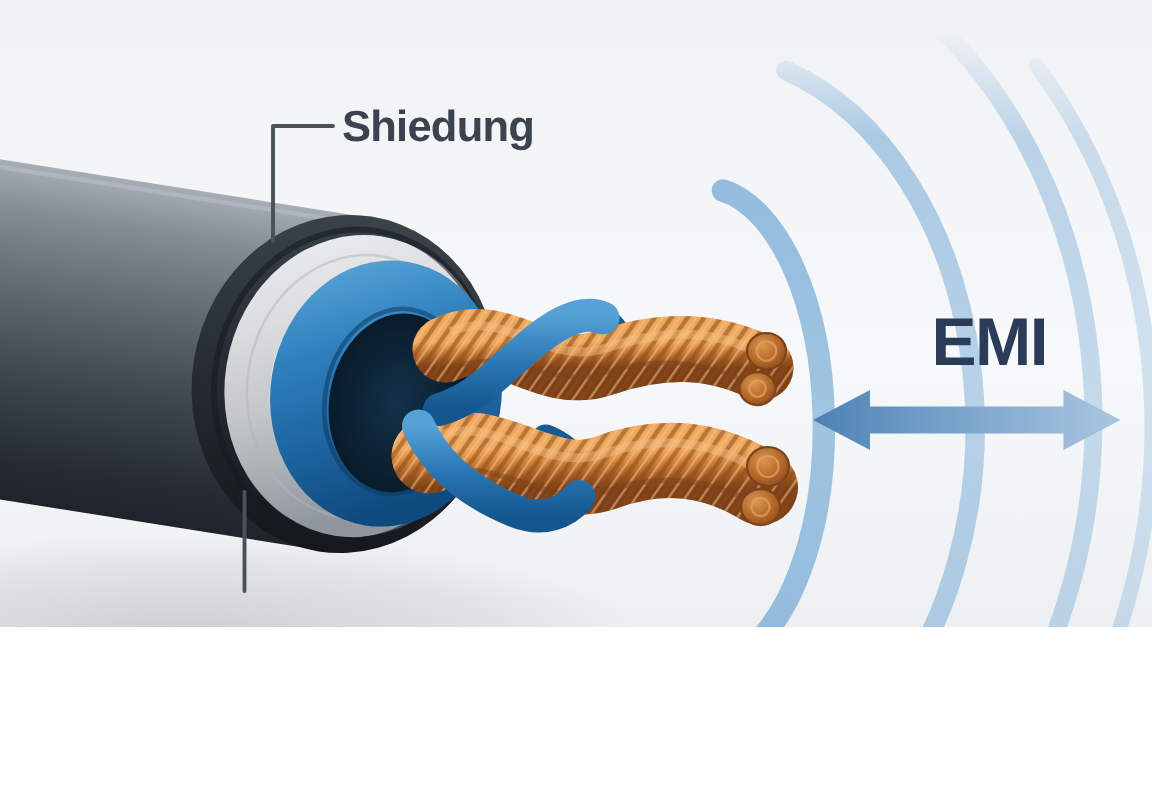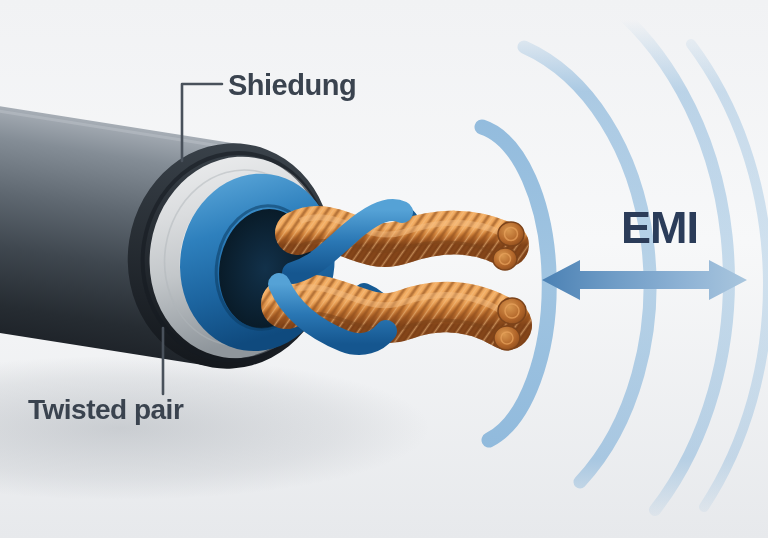--- a/index.html
+++ b/index.html
@@ -1,18 +1,18 @@
 <!DOCTYPE html>
 <html style="--label_text: #3a434f; --emi_text: #2b3c59; --leader_line: #49515b; --jacket_gray: #4a525b; --shield_silver: #d4d6d8; --insulation_blue: #2d7cba; --copper: #c8813d; --wave_blue: #8cb6d8; --arrow_blue_dark: #4b81b4; --arrow_blue_light: #a9c6de; --background: #f0f1f3;"><head>
 <meta charset="utf-8">
 <style>
   html,body{margin:0;padding:0;background:#ffffff;}
   .stage{
     position:relative;
-    width:768px;height:538px;
+    width:768px;height:418px;
     overflow:hidden;
     font-family:"Liberation Sans", sans-serif;
   }
   .stage svg{position:absolute;inset:0;display:block;}
   .label{
     position:absolute;
     font-weight:700;
     color:var(--label_text,#3a434f);
     line-height:1;
     white-space:nowrap;
@@ -161,16 +161,15 @@
     <g fill="none" stroke="url(#blueWireGrad)" stroke-linecap="round">
       <path d="M 293 273 C 317 266, 330 250, 350 233 C 366 219, 386 205, 402 212" stroke-width="22"></path>
       <path d="M 279 284 C 290 309, 312 328, 344 341 C 362 348, 377 342, 386 331" stroke-width="22"></path>
     </g>
 
     <path d="M 222 84 L 182 84 L 182 161" fill="none" style="stroke:var(--leader_line,#49515b)" stroke-width="2.6" stroke-linecap="round" stroke-linejoin="round"></path>
     <path d="M 163 328 L 163 394" fill="none" style="stroke:var(--leader_line,#49515b)" stroke-width="2.6" stroke-linecap="round"></path>
   </svg>
 
   <div class="label label-shielding">Shiedung</div>
-  <div class="label label-twisted">Twisted pair</div>
   <div class="label label-emi">EMI</div>
 
 </div>
 
 </body></html>

